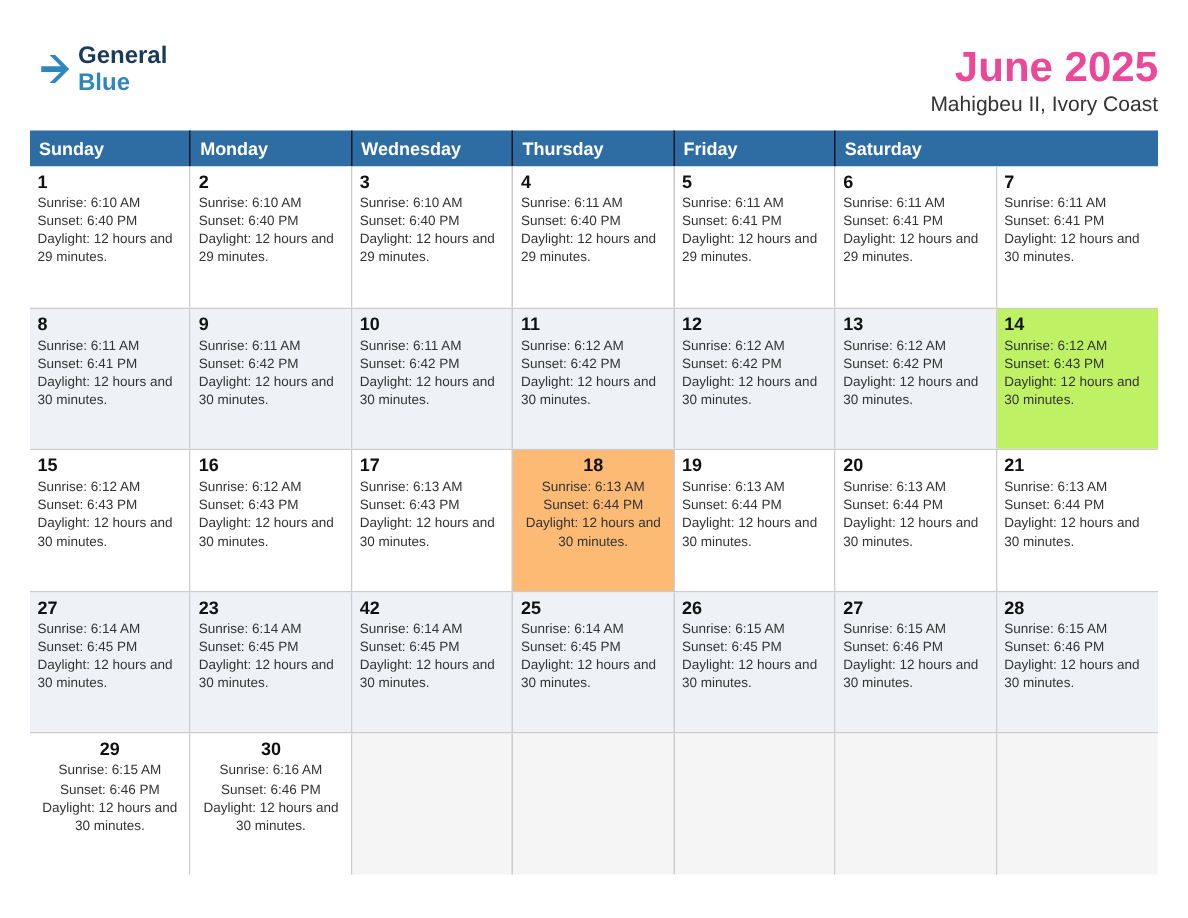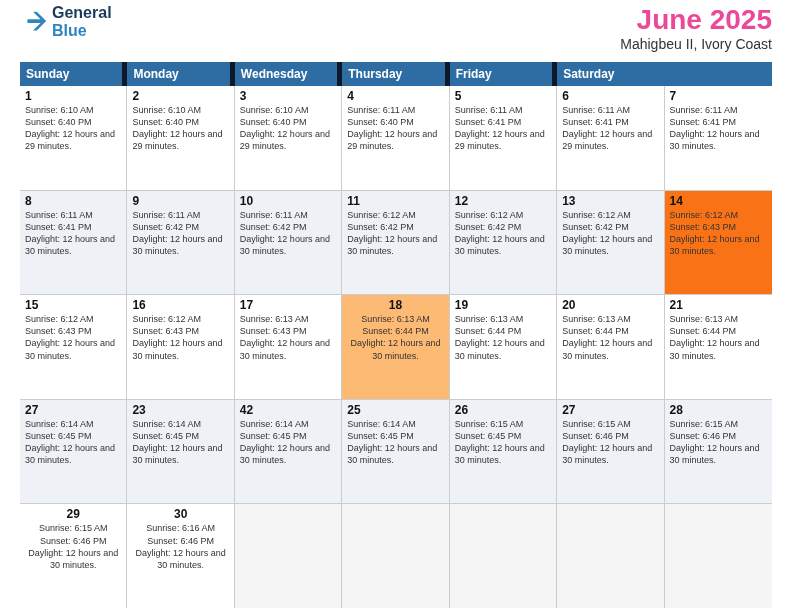--- a/index.html
+++ b/index.html
@@ -7,21 +7,21 @@
       width: 792px;
       height: 612px;
       background: #fff;
       font-family: Arial, sans-serif;
       font-size: 11px;
       overflow: hidden;
     }
     .page {
       width: 792px;
       height: 612px;
-      padding: 4px 20px;
+      padding: 29px 20px;
       display: flex;
       flex-direction: column;
     }
     .header {
       display: flex;
       justify-content: space-between;
       align-items: flex-start;
       margin-bottom: 10px;
     }
     .logo {
@@ -62,21 +62,21 @@
     .cal-header {
       display: grid;
       grid-template-columns: repeat(7, 1fr);
       background: #2e6da4;
       color: #fff;
       font-weight: bold;
       font-size: 12px;
     }
     .cal-header-cell {
       padding: 5px 6px;
-      border-right: 5px solid #0f172a;
+      border-right: 1px solid #0f172a;
     }
     .cal-header-cell:last-child { border-right: none; }
     .cal-body {
       display: flex;
       flex-direction: column;
       flex: 1;
     }
     .cal-row {
       display: grid;
       grid-template-columns: repeat(7, 1fr);
@@ -243,21 +243,21 @@
         </div>
       </div>
           <div class="cal-cell" style="background: rgb(238, 242, 247);">
         <span class="day-num">13</span>
         <div class="day-info">
           Sunrise: 6:12 AM<br>
           Sunset: 6:42 PM<br>
           Daylight: 12 hours and 30 minutes.
         </div>
       </div>
-          <div class="cal-cell" style="background: #f97316;">
+          <div class="cal-cell" style="background: #bef264;">
         <span class="day-num">14</span>
         <div class="day-info">
           Sunrise: 6:12 AM<br>
           Sunset: 6:43 PM<br>
           Daylight: 12 hours and 30 minutes.
         </div>
       </div>
         </div>
         <div class="cal-row">
           <div class="cal-cell" style="background: rgb(255, 255, 255);">

